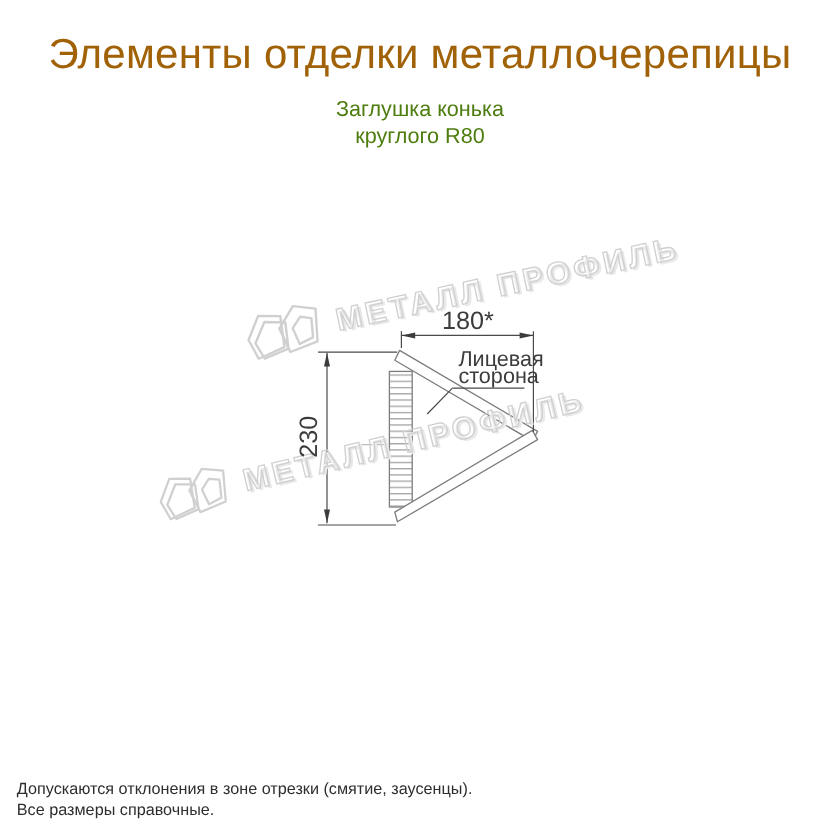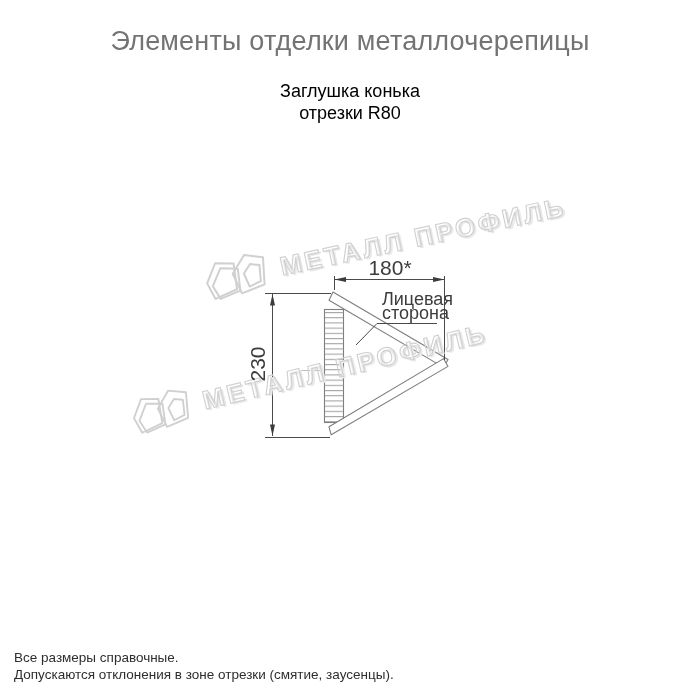--- a/index.html
+++ b/index.html
@@ -2,25 +2,25 @@
 <html><head>
 <meta charset="utf-8">
 <style>
   html,body{margin:0;padding:0;background:#fff;}
   .page{
     position:relative;width:700px;height:700px;background:#ffffff;
     font-family:"Liberation Sans","DejaVu Sans",sans-serif;overflow:hidden;
   }
   .title{
     position:absolute;top:26px;left:0;width:700px;text-align:center;
-    font-size:27px;color:#737373;letter-spacing:0.2px;
+    font-size:35px;color:#a16207;letter-spacing:0.2px;
   }
   .subtitle{
     position:absolute;top:80px;left:0;width:700px;text-align:center;
-    font-size:18px;line-height:22px;color:#000000;
+    font-size:18px;line-height:22px;color:#4d7c0f;
   }
   .subtype{
     position:absolute;top:138px;left:0;width:700px;text-align:center;
     font-size:18px;color:#353535;white-space:pre;
   }
   
   .watermark{
     position:absolute;display:flex;align-items:center;gap:8px;
     pointer-events:none;z-index:2;
   }
@@ -48,21 +48,21 @@
 </style>
 </head>
 <body>
 
 <div class="page">
 
   <div class="title">Элементы отделки металлочерепицы</div>
 
   <div class="subtitle">
     <div>Заглушка конька</div>
-    <div>отрезки R80</div>
+    <div>круглого R80</div>
   </div>
 
   <div class="watermark wm1">
     <svg width="70" height="46" viewBox="0 0 70 46">
       <g fill="none" stroke="#d0d0d0" stroke-width="2" stroke-linejoin="round">
         <path d="M3 24 L15 6 L33 10 L31 36 L8 41 Z"></path>
         <path d="M8 28 L19 12 L36 16 L34 38 L13 42 Z"></path>
         <path d="M30 20 L45 4 L63 10 L59 37 L35 41 Z"></path>
         <path d="M41 22 L49 14 L58 17 L56 33 L44 36 Z"></path>
       </g>
@@ -125,17 +125,17 @@
 
   <div class="dim dim-180">180*</div>
   <div class="dim dim-230">230</div>
 
   <div class="face-label">
     <div>Лицевая</div>
     <div>сторона</div>
   </div>
 
   <div class="footer">
+    <div>Допускаются отклонения в зоне отрезки (смятие, заусенцы).</div>
     <div>Все размеры справочные.</div>
-    <div>Допускаются отклонения в зоне отрезки (смятие, заусенцы).</div>
   </div>
 
 </div>
 
 </body></html>

